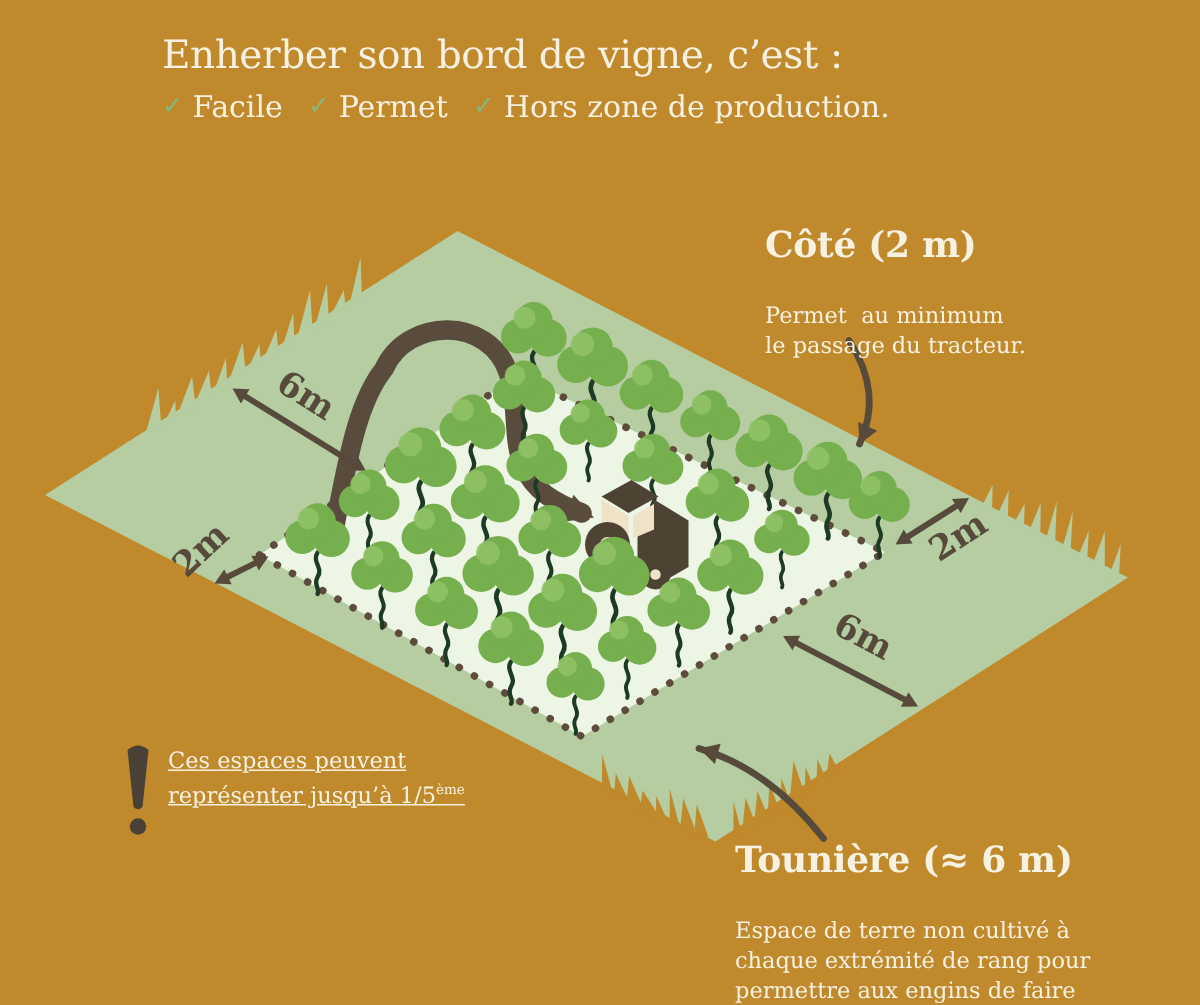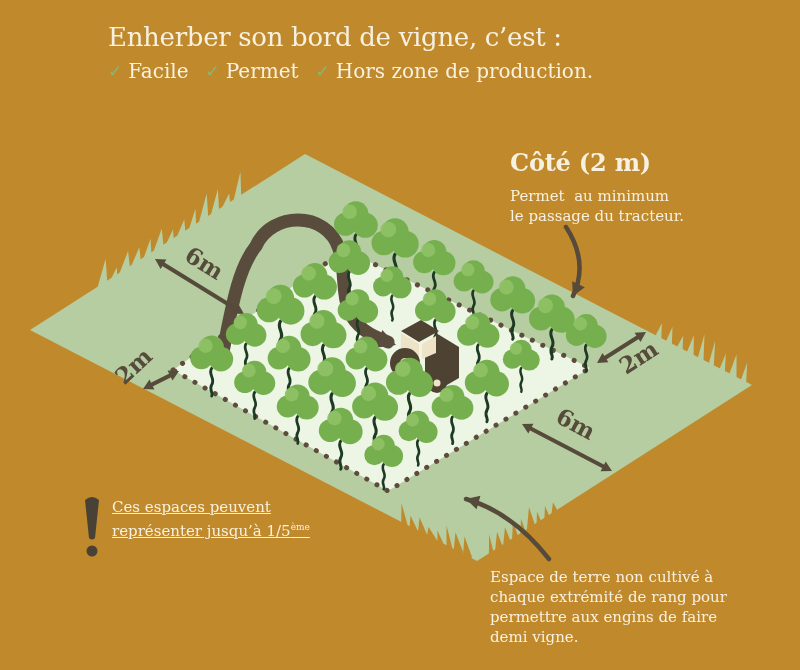--- a/index.html
+++ b/index.html
@@ -4,21 +4,21 @@
 <style>
   html,body{margin:0;padding:0;width:800px;height:670px;overflow:hidden;}
   body{position:relative;background:#c0892b;font-family:"DejaVu Serif",serif;}
   #scene{position:absolute;left:0;top:0;}
   .txt{position:absolute;color:#f7f1e2;}
   .title{left:108px;top:22px;font-size:26px;font-weight:normal;letter-spacing:-0.3px;white-space:nowrap;}
   .checks{left:108px;top:59px;display:flex;gap:17px;font-size:20px;}
   .check-item{display:flex;align-items:center;gap:6px;white-space:nowrap;}
   .check-icon{color:#83b97c;font-size:17px;font-weight:bold;font-family:"DejaVu Sans",sans-serif;line-height:1;}
   .anno-heading{font-weight:bold;font-size:24px;letter-spacing:-0.2px;white-space:nowrap;}
-  .anno-body{margin-top:9px;font-size:15px;line-height:20px;}
+  .anno-body{margin-top:23px;font-size:15px;line-height:20px;}
   .anno-body div{white-space:pre;}
   .cote{left:510px;top:148px;}
   .touniere{left:490px;top:558px;}
   .warning{left:112px;top:498px;font-size:15px;line-height:19.5px;text-decoration:underline;}
   .warning div{white-space:pre;}
   .warning sup{font-size:9px;}
 </style>
 </head>
 <body style="background: rgb(192, 137, 43);">
 
@@ -357,19 +357,20 @@
     <div>le passage du tracteur.</div>
   </div>
 </div>
 
 <div class="txt warning">
   <div>Ces espaces peuvent</div>
   <div><span>représenter jusqu’à 1/5</span><sup>ème</sup></div>
 </div>
 
 <div class="txt touniere">
+  <div class="anno-heading">Tounière (≈ 6 m)</div>
   <div class="anno-body">
     <div>Espace de terre non cultivé à</div>
     <div>chaque extrémité de rang pour</div>
     <div>permettre aux engins de faire</div>
     <div>demi vigne.</div>
   </div>
 </div>
 
 </body></html>

